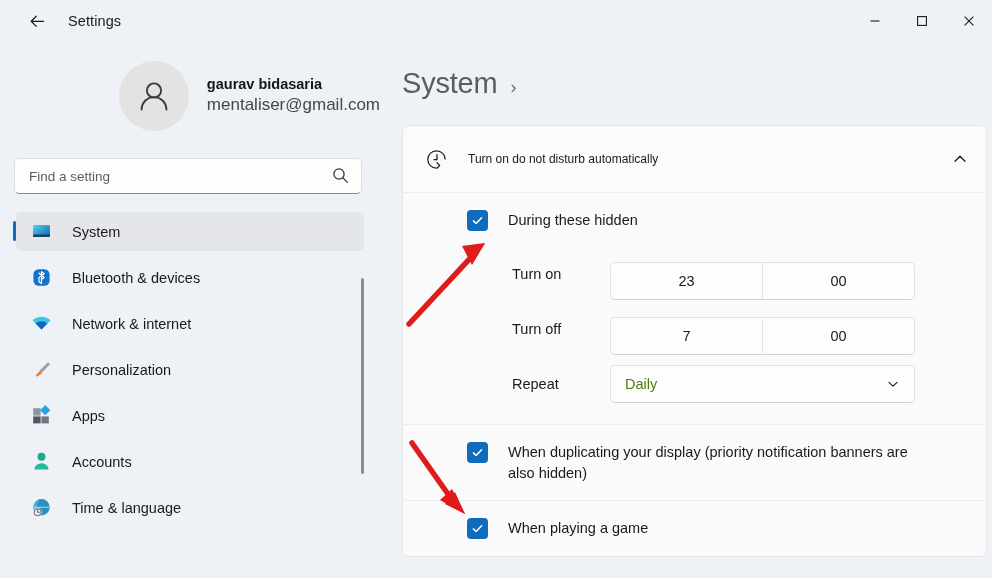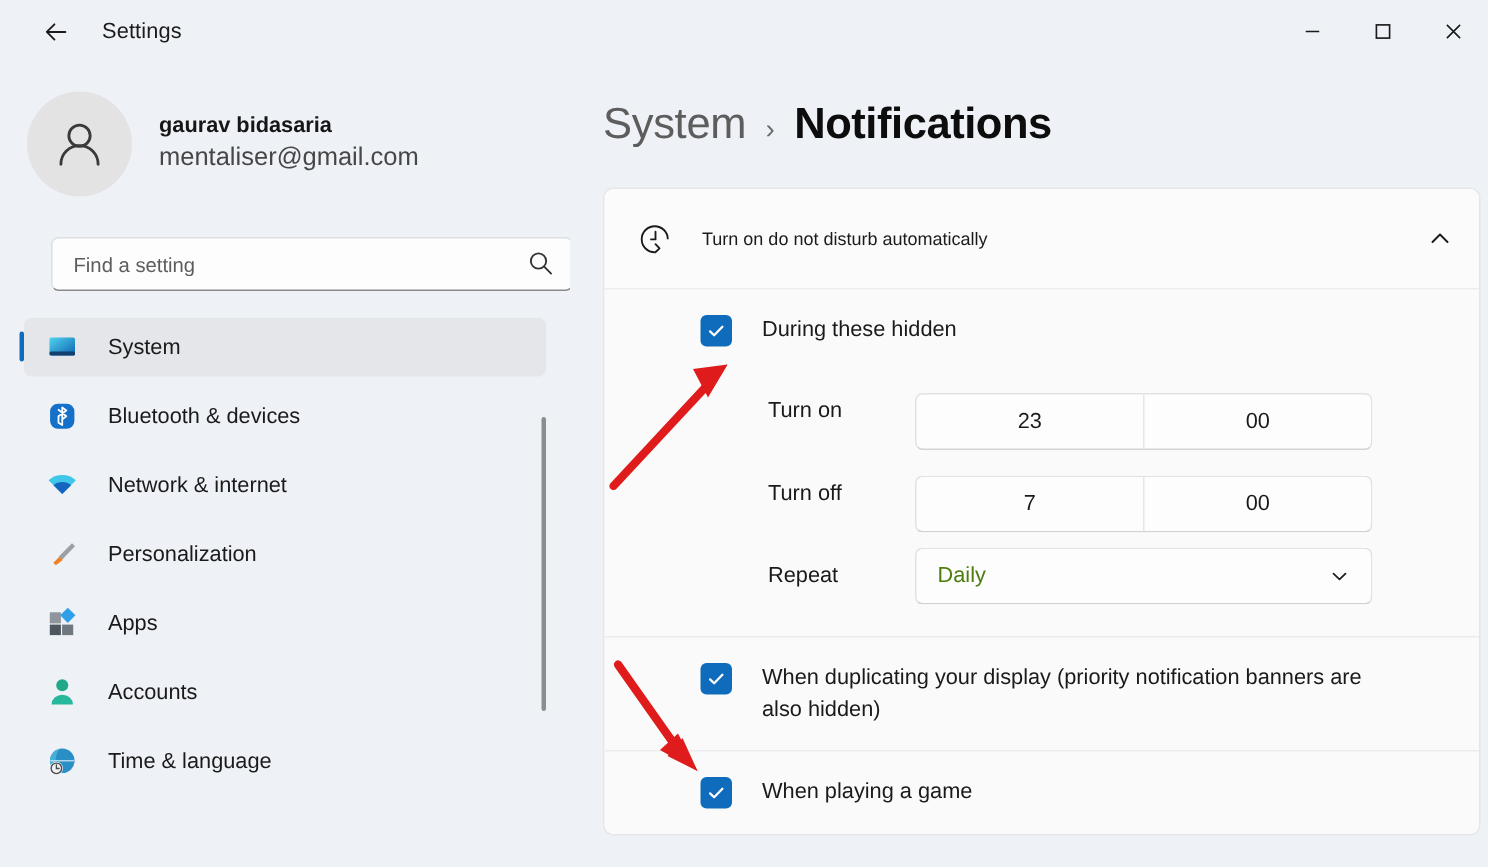--- a/index.html
+++ b/index.html
@@ -45,39 +45,40 @@
 
   
   .sidebar {
     position: absolute; left: 0; top: 42px;
     width: 380px; height: 536px;
     background: #eef1f6;
   }
   .profile {
     display: flex; align-items: center;
     margin: 19px 0 0 18px;
+    justify-content: flex-end;
   }
   .avatar {
     width: 70px; height: 70px; border-radius: 50%;
     background: #e3e3e3;
     display: flex; align-items: center; justify-content: center;
     flex: 0 0 auto;
   }
   .profile-text { margin-left: 18px; }
   .profile-name {
     font-size: 14.5px; font-weight: bold; color: #161616;
     line-height: 1.35;
   }
   .profile-mail {
     font-size: 17px; color: #474747; line-height: 1.35;
   }
 
   .search-wrap {
     position: relative;
-    margin: 27px 0 0 34px;
+    margin: 27px 0 0 14px;
     width: 348px; height: 36px;
   }
   .search-box {
     width: 348px; height: 36px;
     background: #fdfdfd;
     border: 1px solid #dcdee1;
     border-bottom: 1px solid #8a8a8a;
     border-radius: 5px;
     padding: 0 40px 0 14px;
     font-family: "Liberation Sans", sans-serif;
@@ -388,21 +389,20 @@
     </div>
 
     <div class="nav-scrollbar"></div>
   </div>
 
   <div class="main">
 
     <div class="breadcrumb">
       <span class="crumb-parent">System</span>
       <span class="crumb-sep">›</span>
-      <span class="crumb-current">Notifications</span>
     </div>
 
     <div class="card">
 
       <div class="card-header">
         <div class="card-header-icon">
           <svg width="25" height="25" viewBox="0 0 25 25">
             <path d="M21.2 12.5 A8.7 8.7 0 1 0 12.5 21.2" fill="none" stroke="#1b1b1b" stroke-width="1.25"></path>
             <path d="M21.2 7.6 V12.7 H18.2" fill="none" stroke="#1b1b1b" stroke-width="1.25" stroke-linecap="round" stroke-linejoin="round" transform="translate(-8.2,-0.1)"></path>
             <path d="M18.6 18 L21.3 20.8 L18.5 23.4" fill="none" stroke="#1b1b1b" stroke-width="1.25" stroke-linecap="round" stroke-linejoin="round" transform="translate(-5.6,-2.2)"></path>

